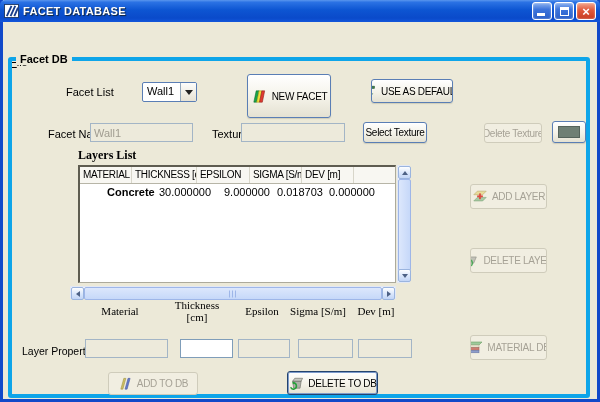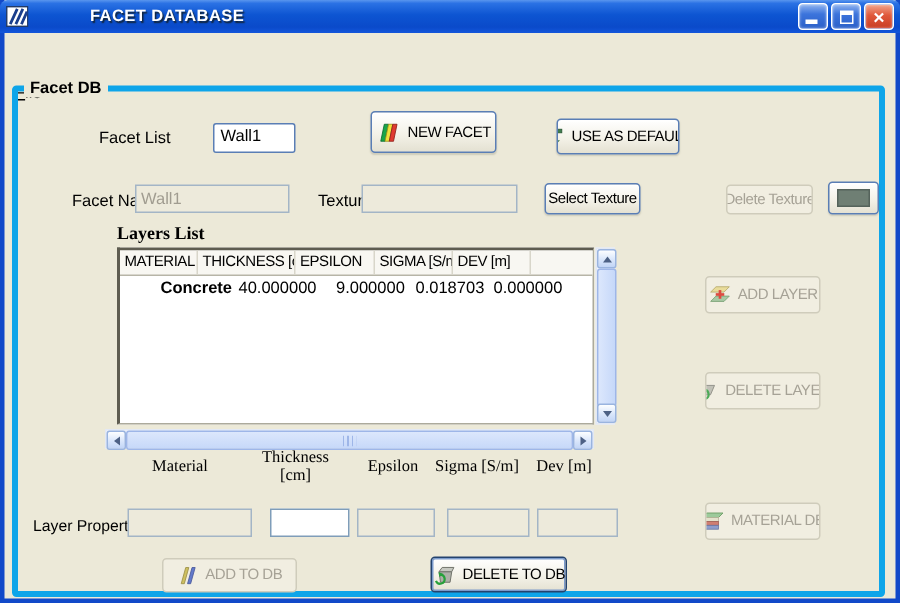--- a/index.html
+++ b/index.html
@@ -1,21 +1,21 @@
 <!DOCTYPE html>
 <html><head>
 <meta charset="utf-8">
 <style>
   * { margin:0; padding:0; box-sizing:border-box; }
   html,body { background:#9aa8b8; }
   body { font-family:"Liberation Sans","DejaVu Sans",sans-serif; }
   .window {
     position:relative; width:600px; height:402px; background:#ECE9D8; overflow:hidden;
   }
-  .abs { position:absolute;gap:37px; }
+  .abs { position:absolute; }
   
   .border-strip { background:#1149C9; z-index:5; }
   .titlebar {
     left:0; top:0; width:600px; height:22px; z-index:6;
     background:linear-gradient(180deg,#5A96EE 0%,#2B72E4 10%,#0D55D2 45%,#0A4ACA 82%,#1356DB 100%);
     border-radius:5px 5px 0 0; display:flex; align-items:center; padding:0 4px;
   }
   .titlebar .title {
     color:#fff; font-weight:bold; font-size:11px; letter-spacing:.3px; margin-left:4px;
     text-shadow:1px 1px 1px #123; white-space:nowrap;
@@ -156,21 +156,21 @@
   </div>
 
   <div class="abs lbl" style="left:66px;top:86px;">Facet List</div>
   <div class="abs combo" style="left:142px;top:82px;width:55px;height:20px;">
     <span class="combo-value">Wall1</span>
     <span class="combo-btn">
         <span class="tri-down"></span>
       </span>
   </div>
 
-  <button class="abs xp-btn" style="left:247px;top:74px;width:84px;height:28px;">
+  <button class="abs xp-btn" style="left:247px;top:74px;width:84px;height:44px;">
     <span>
       <svg width="17" height="17" viewBox="0 0 18 18">
         <path d="M3 15 L5.5 3 L8.5 3 L6 15 Z" fill="#18A54A" stroke="#0B6B2E" stroke-width="0.6"></path>
         <path d="M6 15 L8.5 3 L11.5 3 L9 15 Z" fill="#EFE13C" stroke="#9A941E" stroke-width="0.6"></path>
         <path d="M9 15 L11.5 3 L14.5 3 L12 15 Z" fill="#E03A30" stroke="#8E1F18" stroke-width="0.6"></path>
       </svg>
     </span>
     <span>NEW FACET</span>
   </button>
 
@@ -205,21 +205,21 @@
     <div class="thead">
       <div class="th c0">MATERIAL</div>
       <div class="th c1">THICKNESS [cm]</div>
       <div class="th c2">EPSILON</div>
       <div class="th c3">SIGMA [S/m]</div>
       <div class="th c4">DEV [m]</div>
       <div class="th cf"></div>
     </div>
     <div class="trow">
       <div class="td bold c0">Concrete</div>
-      <div class="td c1">40.000000</div>
+      <div class="td c1">30.000000</div>
       <div class="td c2">9.000000</div>
       <div class="td c3">0.018703</div>
       <div class="td c4">0.000000</div>
     </div>
   </div>
 
   <div class="abs sb-track" style="left:397px;top:165px;width:13px;height:118px;">
     <div class="sb-btn" style="left:0;top:0;width:13px;height:13px;">
         <span class="tri-up2"></span>
       </div>

